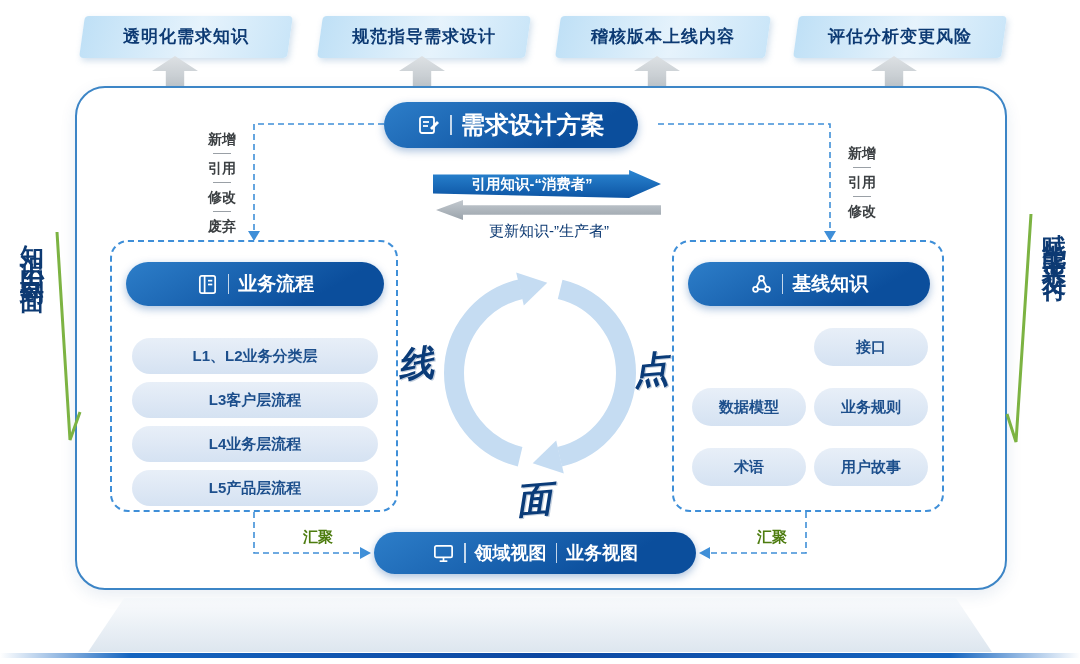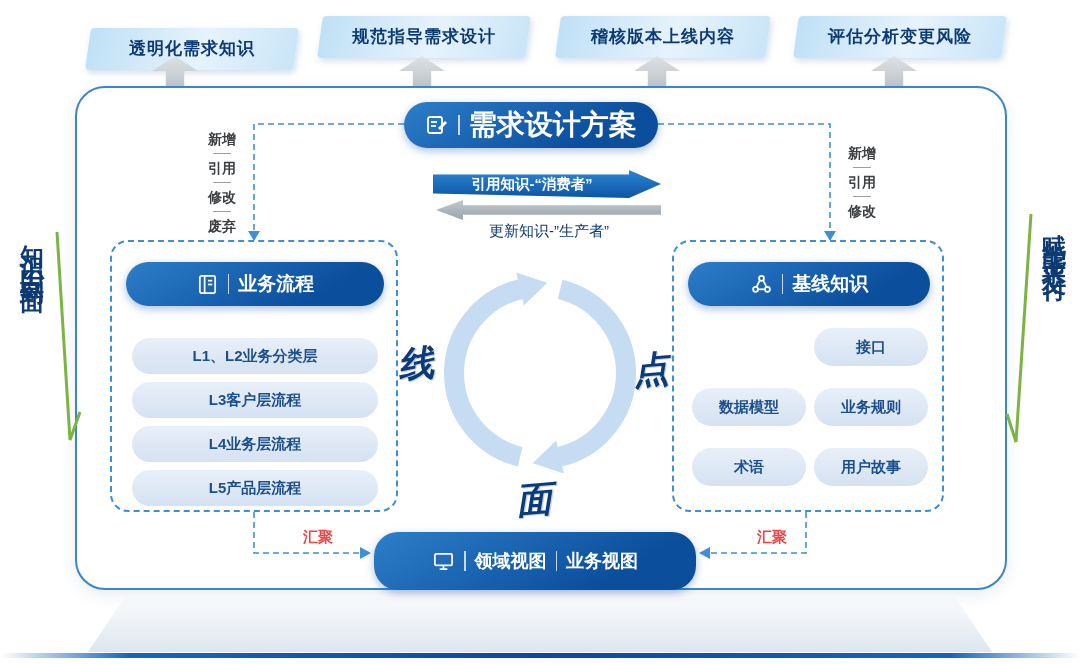--- a/index.html
+++ b/index.html
@@ -26,22 +26,22 @@
 
   .overlay { position:absolute; left:0; top:0; pointer-events:none; }
   .dash { fill:none; stroke:#3f8fd8; stroke-width:1.6; stroke-dasharray:6 4; }
 
   
   .pill { position:absolute; display:flex; align-items:center; justify-content:center; gap:9px;
     background:linear-gradient(150deg,#2d7ec9 0%,#0b4e9c 75%);
     border-radius:24px; color:#fff; font-weight:bold;
     box-shadow:0 3px 8px rgba(11,78,158,.35); }
   .pill-divider { width:1.5px; height:20px; background:rgba(255,255,255,.75); }
-  .pill-main { left:404px; top:102px; width:254px; height:46px; font-size:28px; }
-  .pill-bottom { left:374px; top:532px; width:322px; height:58px; font-size:18px; }
+  .pill-main { left:384px; top:102px; width:254px; height:46px; font-size:24px; }
+  .pill-bottom { left:374px; top:532px; width:322px; height:42px; font-size:18px; }
 
   
   .arrow-consume { position:absolute; left:433px; top:170px; width:228px; height:28px;
     background:linear-gradient(180deg,#2b86d2,#0d55a4);
     clip-path:polygon(0 16%,86% 16%,86% 0,100% 50%,86% 100%,0 84%); }
   .arrow-consume-label { position:absolute; left:433px; top:170px; width:198px; height:28px;
     line-height:28px; text-align:center; color:#fff; font-size:14.5px; font-weight:bold; }
   .arrow-produce { position:absolute; left:436px; top:200px; width:225px; height:20px;
     background:linear-gradient(180deg,#c3c9cf,#9aa3ab);
     clip-path:polygon(12% 0,12% 26%,100% 26%,100% 74%,12% 74%,12% 100%,0 50%); }
@@ -70,21 +70,21 @@
   .item-wide { left:20px; width:246px; height:36px;margin-top:16px; }
   .item-grid { width:114px; height:38px; }
 
   
   .calli { position:absolute; font-family:"DejaVu Serif",serif; font-style:italic; font-weight:900;
     font-size:36px; color:#0a3b78; transform:rotate(-5deg);
     text-shadow:1px 1px 0 rgba(10,59,120,.25); }
 
   
   .converge { position:absolute; width:60px; text-align:center;
-    font-size:15px; font-weight:bold; color:#ef4444; }
+    font-size:15px; font-weight:bold; color:#4d7c0f; }
 
   
   .v-text { position:absolute; writing-mode:vertical-rl; text-orientation:upright;
     font-size:24px; font-weight:bold; color:#0d3a73; letter-spacing:9px; }
 
   
   .platform { position:absolute; left:88px; top:598px; width:904px; height:54px;
     background:linear-gradient(180deg,rgba(236,242,248,.25),#dde6ef);
     clip-path:polygon(4% 0,96% 0,100% 100%,0 100%); }
   .footer-text { position:absolute; left:0; top:603px; width:1080px; text-align:center;
@@ -93,21 +93,21 @@
   .bottom-strip { position:absolute; left:0; top:653px; width:1080px; height:5px;
     background:linear-gradient(90deg,rgba(21,101,192,0) 0%,#1565c0 12%,#0d47a1 50%,#1565c0 88%,rgba(21,101,192,0) 100%); }
 
   .icon-box { display:flex; align-items:center; }
 </style>
 </head>
 <body>
 
 <div class="canvas">
 
-  <div class="banner" style="left:88px;width:208px;margin-top:12px;">
+  <div class="banner" style="left:82px;width:208px;">
     <i class="bg"></i>
     <span class="label">透明化需求知识</span>
   </div>
   <div class="banner" style="left:320px;width:208px;">
     <i class="bg"></i>
     <span class="label">规范指导需求设计</span>
   </div>
   <div class="banner" style="left:558px;width:210px;">
     <i class="bg"></i>
     <span class="label">稽核版本上线内容</span>

